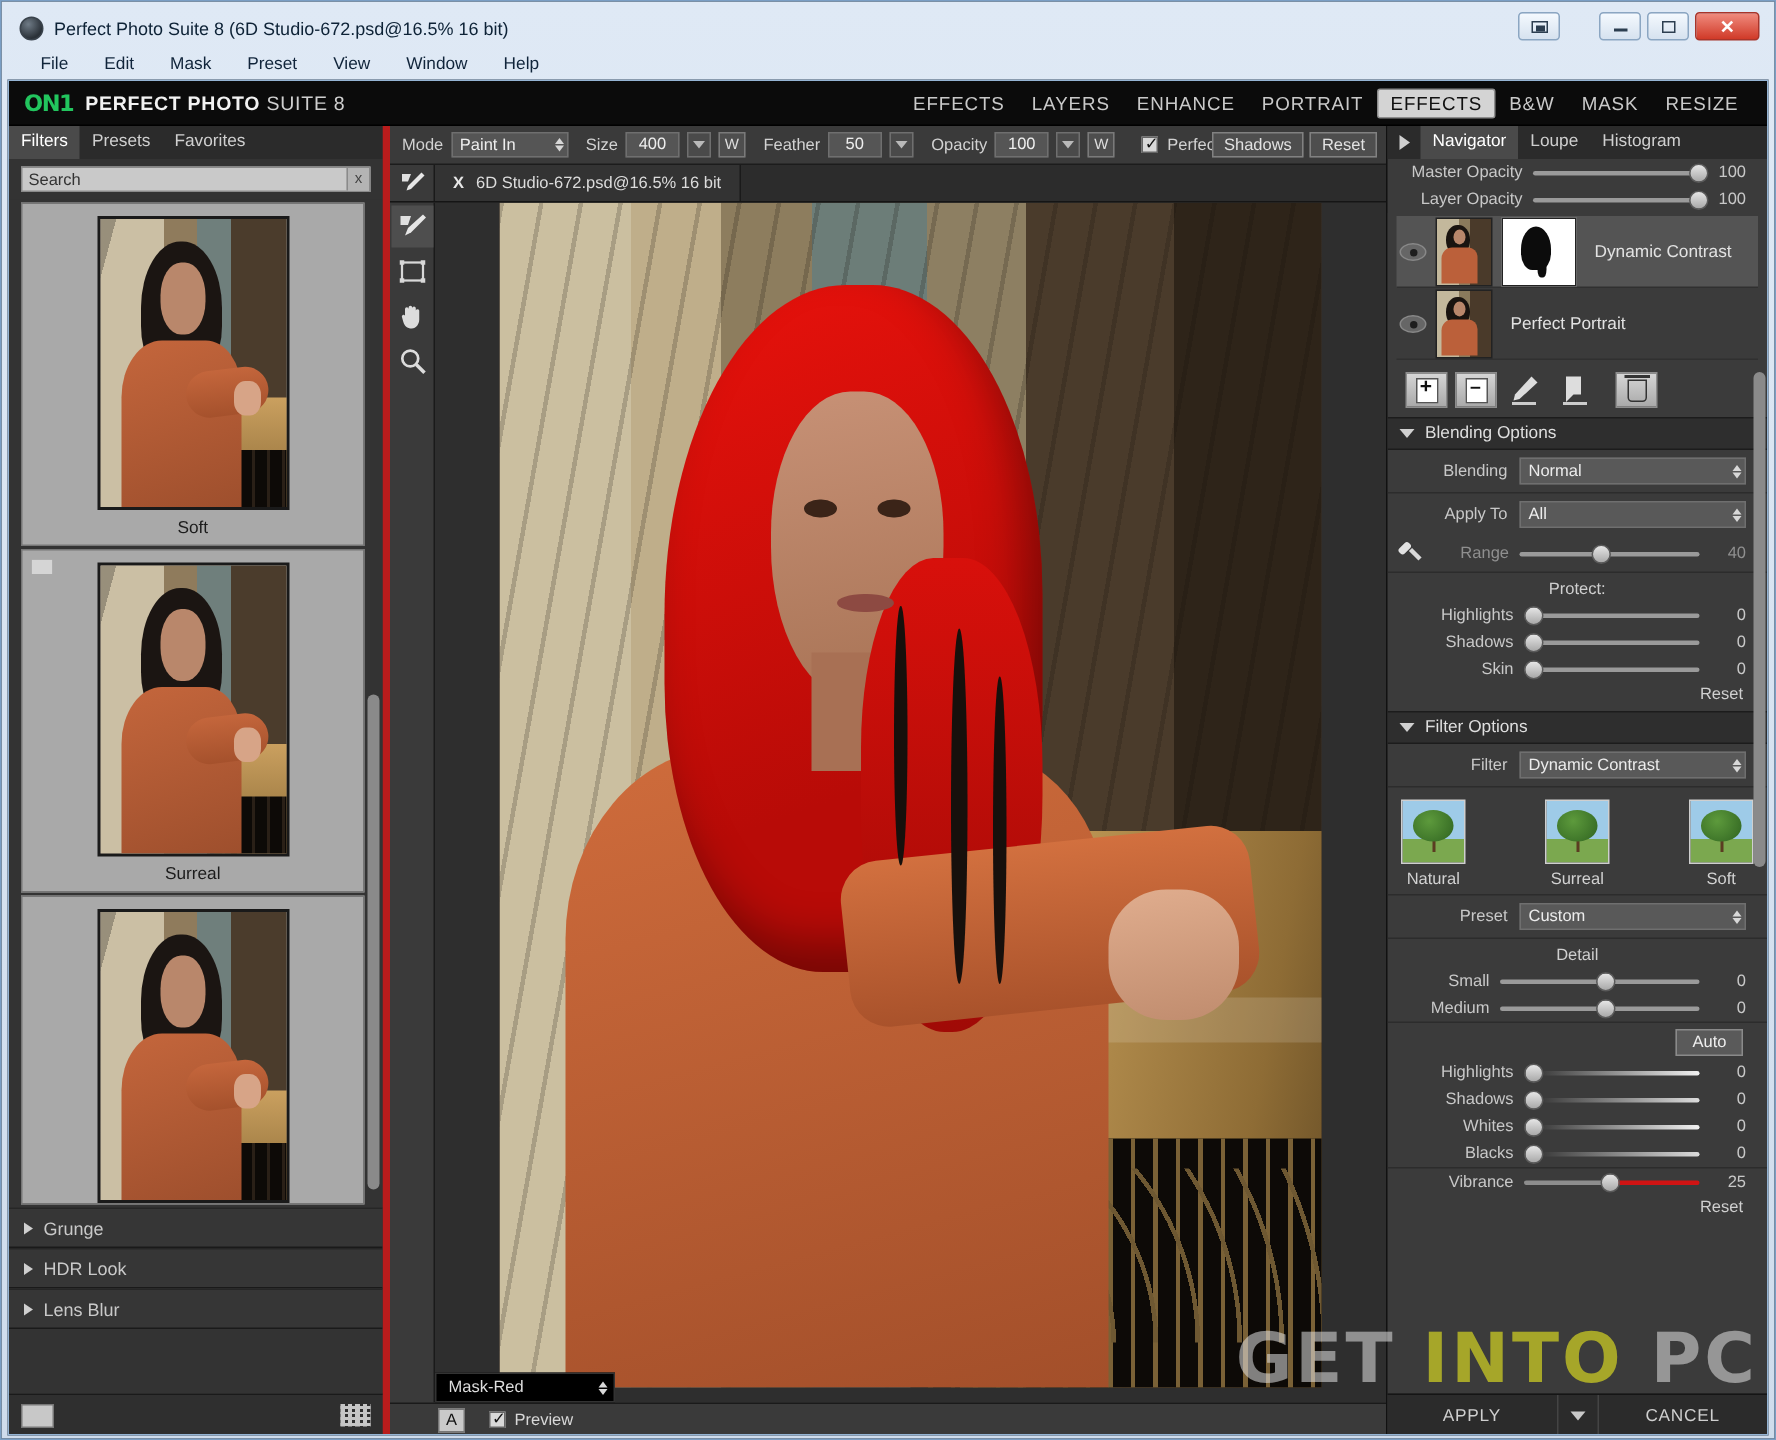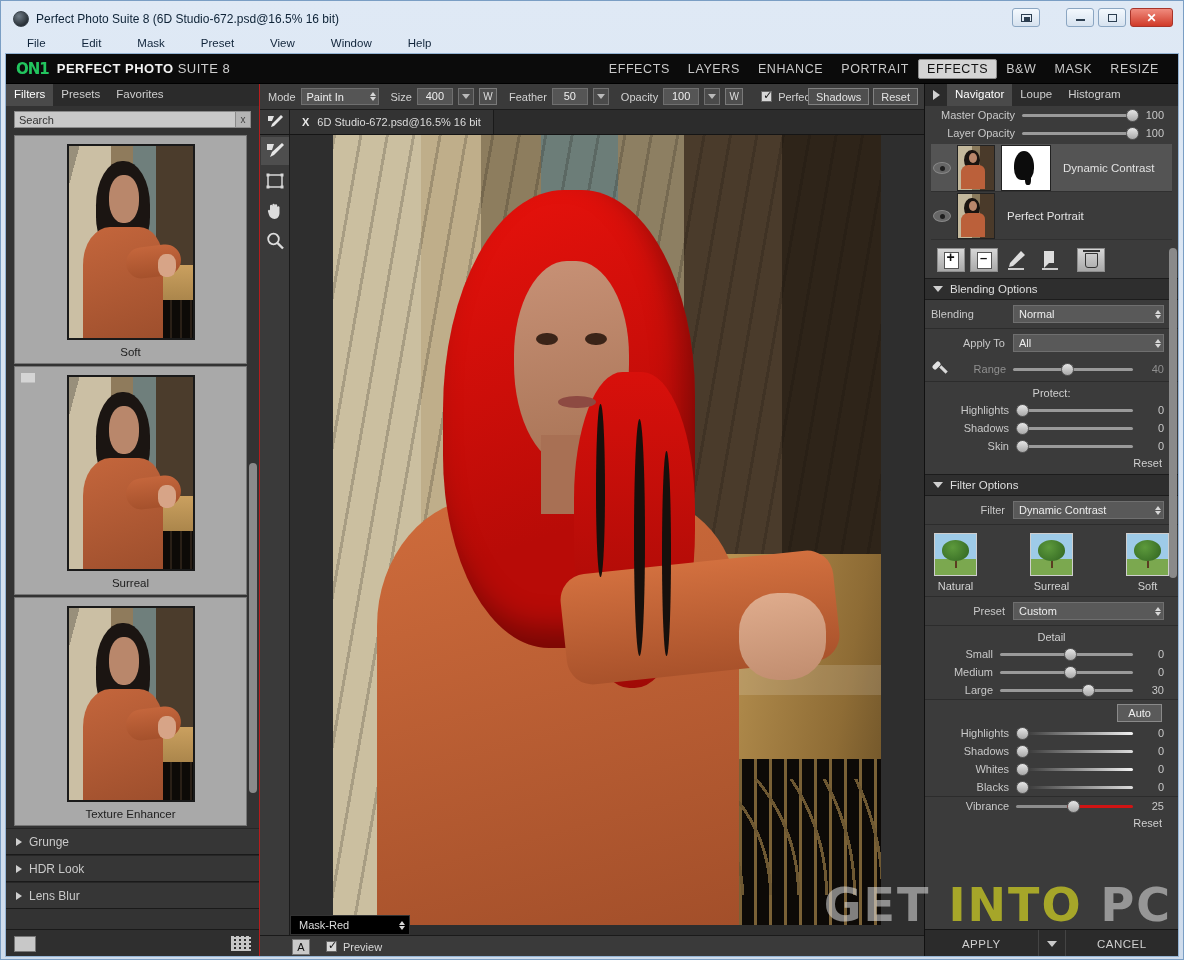--- a/index.html
+++ b/index.html
@@ -52,21 +52,21 @@
   .glyph-max { width: 9px; height: 8px; border: 1.5px solid #2c3e50; }
   .glyph-restore { width: 11px; height: 8px; border: 1px solid #2c3e50; position: relative;}
   .glyph-restore:after{content:"";position:absolute;left:2px;top:2px;width:6px;height:4px;background:#2c3e50;}
   .glyph-close { color: #fff; font-size: 12px; font-weight: bold; line-height: 1; }
 
   
   .menubar {
     height: 20px;
     display: flex; align-items: center;
     padding-left: 12px;
-    gap: 16px;
+    gap: 4px;
   }
   .menubar .mi {
     font-size: 11.5px; color: #10243a;
     padding: 2px 10px;
     cursor: default;
   }
 
   
   .chrome {
     position: relative;
@@ -100,21 +100,21 @@
   }
   .modules .mod.active {
     background: #d4d4d4; color: #111; border: 1px solid #8d8d8d; border-radius:2px;
     padding: 2px 8px;
   }
 
   
   .cols { display: flex; height: 873px; }
 
   
-  .leftpane { width: 254px; background: #333; display: flex; flex-direction: column; border-right:1px solid #b91c1c;}
+  .leftpane { width: 254px; background: #333; display: flex; flex-direction: column; border-right:5px solid #b91c1c;}
   .lp-tabs { height: 22px; background: #2b2b2b; display: flex; align-items: stretch; }
   .lp-tab { font-size: 11.5px; color: #cfcfcf; padding: 4px 8px 3px 8px; }
   .lp-tab.active { background: #4a4a4a; color: #fff; }
   .lp-search-row { padding: 5px 8px; background: #333; }
   .lp-search {
     display:flex; align-items:center;
     height: 17px; background: #c9c9c9; border: 1px solid #8a8a8a;
   }
   .lp-search input {
     flex:1; border:0; outline:0; background: transparent;
@@ -504,21 +504,20 @@
             <div class="thumb">
               <div class="bg-wall"></div>
                 <div class="pedestal"></div>
                 <div class="grill"></div>
               <div class="hair"></div>
                 <div class="face"></div>
                 <div class="body"></div>
               <div class="arm"></div>
                 <div class="hand"></div>
             </div>
-            <div class="preset-label">Texture Enhancer</div>
           </div>
 
           <div class="cat-row">
             <div class="tri"></div>
             <span>Grunge</span>
           </div>
           <div class="cat-row">
             <div class="tri"></div>
             <span>HDR Look</span>
           </div>
@@ -743,21 +742,21 @@
                 <div class="trash"></div>
               </div>
           </div>
 
           <div class="sect-head">
             <div class="tri"></div>
             <div class="t">Blending Options</div>
           </div>
 
           <div class="row-combo">
-            <span class="rc-label" style="width:74px;">Blending</span>
+            <span class="rc-label" style="width:74px;text-align:right">Blending</span>
             <div class="rc-box">
               <span>Normal</span>
               <span class="spin">
                   <i class="up"></i>
                   <i class="dn"></i>
                 </span>
             </div>
           </div>
 
           <div class="subdiv"></div>
@@ -869,27 +868,20 @@
               </div>
             <span class="sl-val">0</span>
           </div>
           <div class="sliderrow">
             <span class="sl-label" style="width:62px">Medium</span>
             <div class="sl-track">
                 <div class="sl-knob" style="left:48%"></div>
               </div>
             <span class="sl-val">0</span>
           </div>
-          <div class="sliderrow">
-            <span class="sl-label" style="width:62px">Large</span>
-            <div class="sl-track">
-                <div class="sl-knob" style="left:62%"></div>
-              </div>
-            <span class="sl-val">30</span>
-          </div>
 
           <div class="subdiv"></div>
           <div class="rightbtn-row">
             <div class="smallbtn">Auto</div>
           </div>
 
           <div class="sliderrow">
             <span class="sl-label" style="width:78px">Highlights</span>
             <div class="sl-track grad-hl">
                 <div class="sl-knob" style="left:0%"></div>

